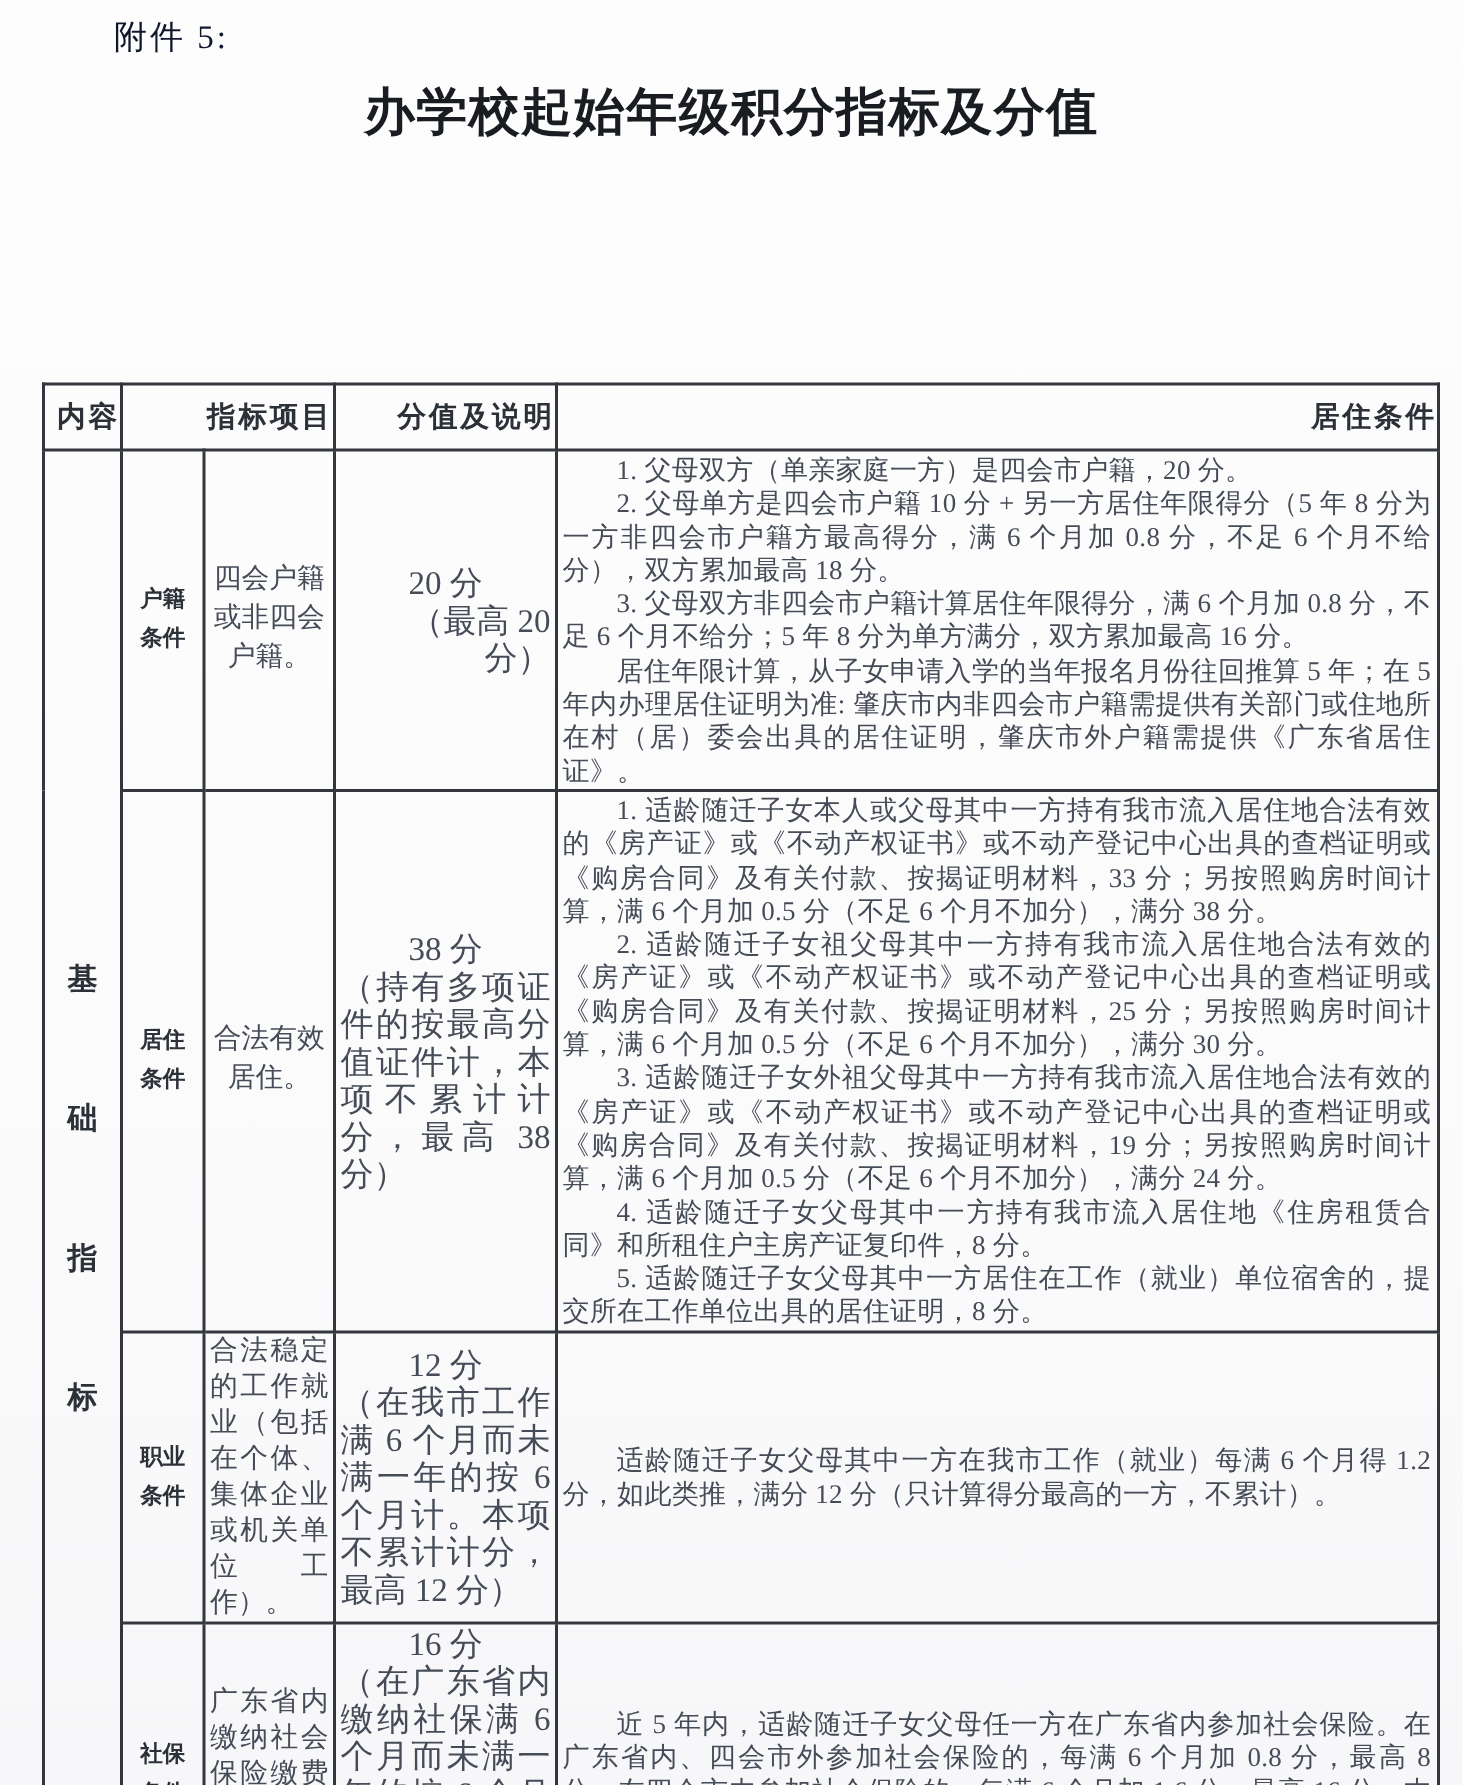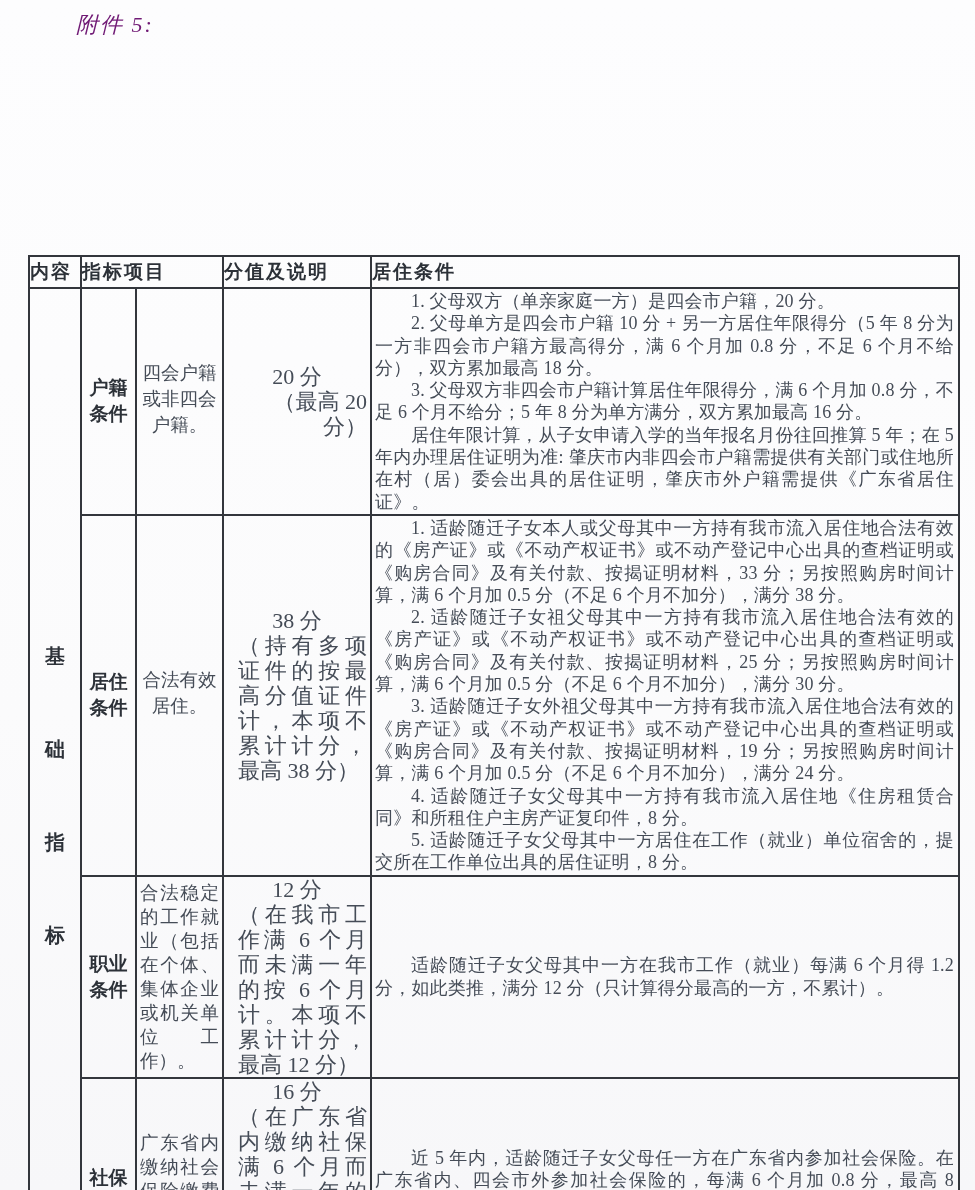--- a/index.html
+++ b/index.html
@@ -8,23 +8,22 @@
     width:975px; height:1190px;
     font-family:"Liberation Serif","DejaVu Serif",serif;
     color:#454c57;
     background:linear-gradient(180deg,#fdfdfe 0%,#fbfbfc 60%,#f7f7f9 100%);
     overflow:hidden;
     position:relative;
   }
   .attachment-label{
     padding:10px 0 0 76px;
     font-size:22px;
-    color:#701a75;
+    color:#0f172a;
     letter-spacing:2px;
-    font-style:italic;
   }
   .doc-title{
     margin-top:14px;
     text-align:center;
     font-size:34px;
     font-weight:bold;
     color:#191c21;
     line-height:44px;
     letter-spacing:1px;
   }
@@ -40,34 +39,34 @@
   .score-table td, .score-table th{
     border:2px solid #33363c;
     vertical-align:middle;
     overflow:hidden;
   }
   .score-table th{
     font-size:19px;
     font-weight:bold;
     color:#2c3138;
     letter-spacing:2px;
-    height:32px;
-    text-align:left;
+    height:44px;
+    text-align:right;
   }
   
   .content-cell{ text-align:center; }
   .vertical-chars{
     display:flex; flex-direction:column;
     align-items:center; justify-content:center;
     gap:66px;
     font-size:20px; font-weight:bold; color:#2c3138;
   }
   
   .category-cell{
-    font-size:19px; font-weight:bold; color:#2c3138;
+    font-size:15px; font-weight:bold; color:#2c3138;
     text-align:center;
     padding:0 5px;
     line-height:26px;
   }
   
   .item-cell{
     font-size:18.5px;
     line-height:26px;
     padding:0 3px;
   }
@@ -75,40 +74,41 @@
   .item-cell.justify{ text-align:justify; text-align-last:left; line-height:24px;margin-left:32px; }
   
   .score-cell{
     font-size:22px;
     line-height:25px;
     padding:0 3px;
     text-align:center;
   }
   .score-main{ text-align:center; }
   .score-note.center{ text-align:right; }
-  .score-note.fill{ text-align:justify; text-align-last:left;margin-left:11px; }
+  .score-note.fill{ text-align:justify; text-align-last:left; }
   
   .method-cell{
     font-size:18px;
     line-height:22.3px;
     letter-spacing:0.2px;
     padding:1px 4px 1px 3px;
   }
   .method-cell p{
     text-indent:2em;
     text-align:justify;
     text-align-last:left;
   }
 </style>
 </head>
 <body>
 
 <div class="attachment-label">附件 5:</div>
 
 <h1 class="doc-title">
+  <span>办学校起始年级积分指标及分值</span>
 </h1>
 
 <table class="score-table">
   <colgroup>
     <col style="width:52px">
     <col style="width:55px">
     <col style="width:87px">
     <col style="width:148px">
     <col style="width:588px">
   </colgroup>

